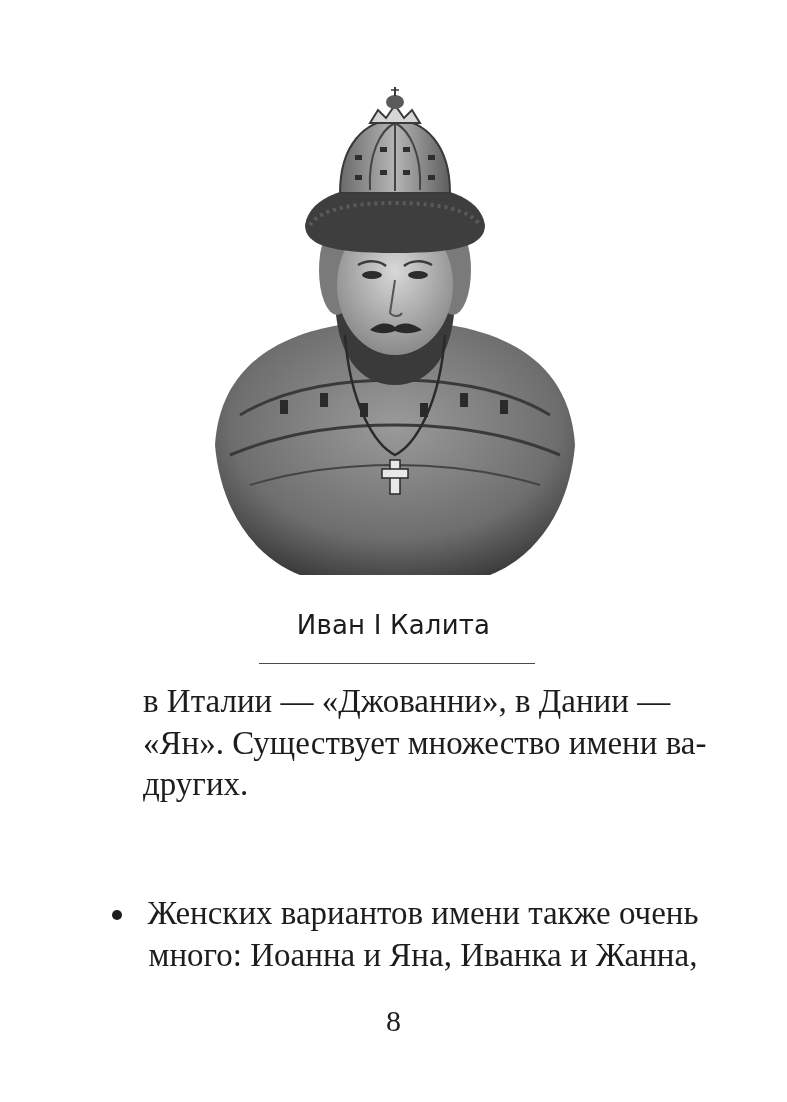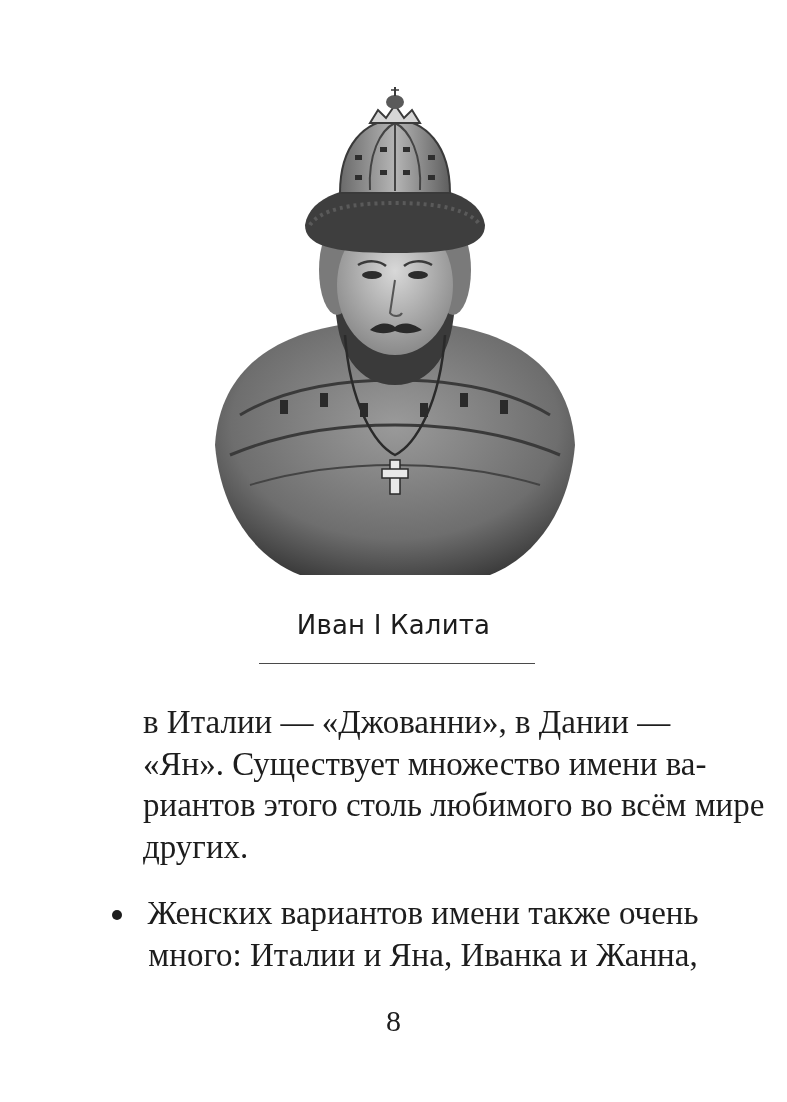--- a/index.html
+++ b/index.html
@@ -46,21 +46,21 @@
       width: 560px;
       font-family: "Liberation Serif", "DejaVu Serif", serif;
       font-size: 33px;
       line-height: 41.5px;
       color: #1d1d1d;
     }
     .para .line {
       display: block;
       white-space: nowrap;
     }
-    .para-1 { top: 702px; }
+    .para-1 { top: 681px; }
     .para-2 { top: 893px; text-align: center; }
     .bullet {
       position: absolute;
       left: 112px;
       top: 910px;
       width: 10px;
       height: 10px;
       border-radius: 50%;
       background: #1d1d1d;
     }
@@ -158,23 +158,22 @@
     <line x1="181" y1="5" x2="189" y2="5" stroke="#3a3a3a" stroke-width="1.5"></line>
   </svg>
 </div>
 
 <div class="caption">Иван I Калита</div>
 <div class="caption-rule"></div>
 
 <div class="para para-1">
   <span class="line">в Италии — «Джованни», в Дании —</span>
   <span class="line">«Ян». Существует множество имени ва-</span>
-  <span class="line">риантов этого столь любимого во всём мире</span>
   <span class="line">других.</span>
 </div>
 
 <div class="bullet"></div>
 <div class="para para-2">
   <span class="line">Женских вариантов имени также очень</span>
-  <span class="line">много: Италии и Яна, Иванка и Жанна,</span>
+  <span class="line">много: Иоанна и Яна, Иванка и Жанна,</span>
 </div>
 
 <div class="page-number">8</div>
 
 </body></html>

